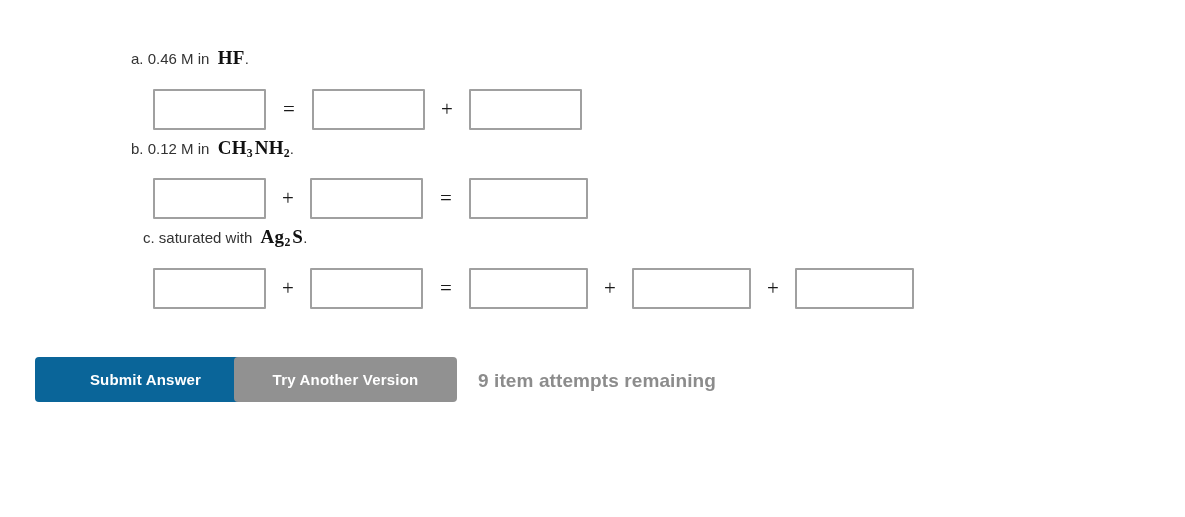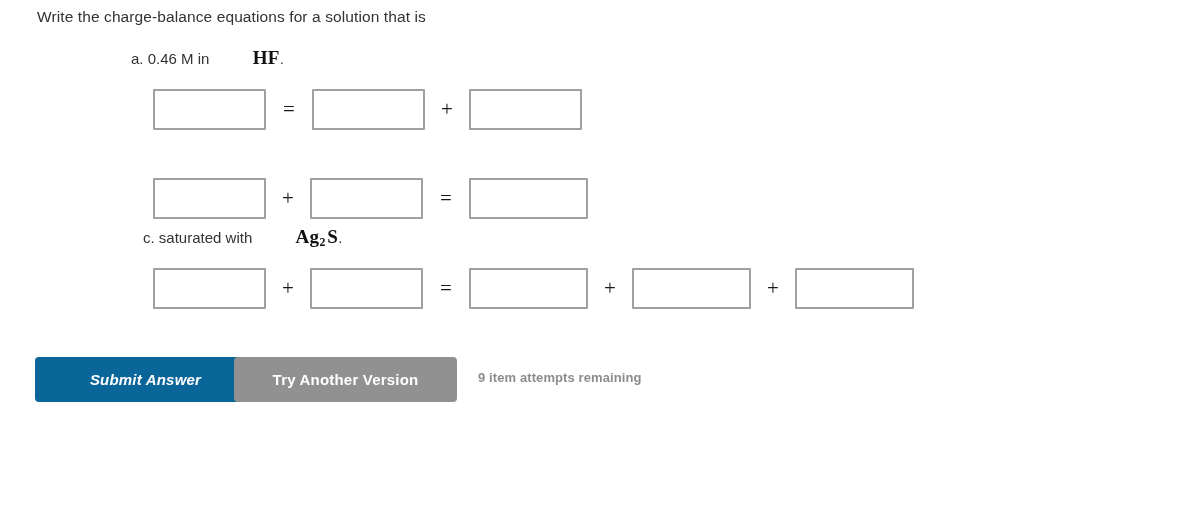--- a/index.html
+++ b/index.html
@@ -44,21 +44,20 @@
   .part-label .lbl-text { font-family: "Liberation Sans", sans-serif; text-align: right; }
 
   
   .formula {
     font-family: "Liberation Serif", "DejaVu Serif", serif;
     font-size: 19px;
     font-weight: 700;
     letter-spacing: 0.3px;
     color: #111111;
     vertical-align: baseline;
-    margin-left: 35px;
   }
   .formula sub {
     font-size: 0.62em;
     font-weight: 700;
     vertical-align: baseline;
     position: relative;
     bottom: -0.28em;
     letter-spacing: 0;
   }
   .formula .sp { display: inline-block; width: 2px; }
@@ -115,61 +114,63 @@
     cursor: pointer;
     text-align: center;
     padding: 0;
   }
   .btn-submit {
     left: 35px;
     top: 357px;
     width: 221px;
     height: 45px;
     background: #0a6599;
-    font-style: italic;
   }
   .btn-another {
     left: 234px;
     top: 357px;
     width: 223px;
     height: 45px;
     background: #919191;
   }
 
   .attempts {
     position: absolute;
     left: 478px;
     top: 370px;
-    font-size: 13px;
+    font-size: 19px;
     font-weight: 700;
     color: #8c8c8c;
     letter-spacing: 0.1px;
     white-space: nowrap;
   }
 </style>
 </head>
 <body>
 
 <div class="page">
 
-  <div class="prompt">Write the charge-balance equations for a solution that is</div>
 
   <div class="part-label" style="left:131px; top:48px;">
     <span class="lbl-text">a. 0.46 M in</span>
     <span class="sp">&nbsp;</span><span class="formula">HF</span><span class="period-after">.</span>
   </div>
 
   <div class="eq-row" style="left:153px; top:85px;">
     <input class="ansbox" type="text" value="" style="">
     <span class="op eq">=</span>
     <input class="ansbox" type="text" value="" style="">
     <span class="op plus">+</span>
     <input class="ansbox" type="text" value="" style="">
   </div>
 
+  <div class="part-label" style="left:131px; top:138px;">
+    <span class="lbl-text">b. 0.12 M in</span>
+    <span class="sp">&nbsp;</span><span class="formula">CH<sub>3</sub><span class="sp"></span>NH<sub>2</sub></span><span class="period-after">.</span>
+  </div>
 
   <div class="eq-row" style="left:153px; top:174px;">
     <input class="ansbox" type="text" value="" style="">
     <span class="op plus">+</span>
     <input class="ansbox" type="text" value="" style="">
     <span class="op eq">=</span>
     <input class="ansbox wide" type="text" value="" style="">
   </div>
 
   <div class="part-label" style="left:143px; top:227px;">

